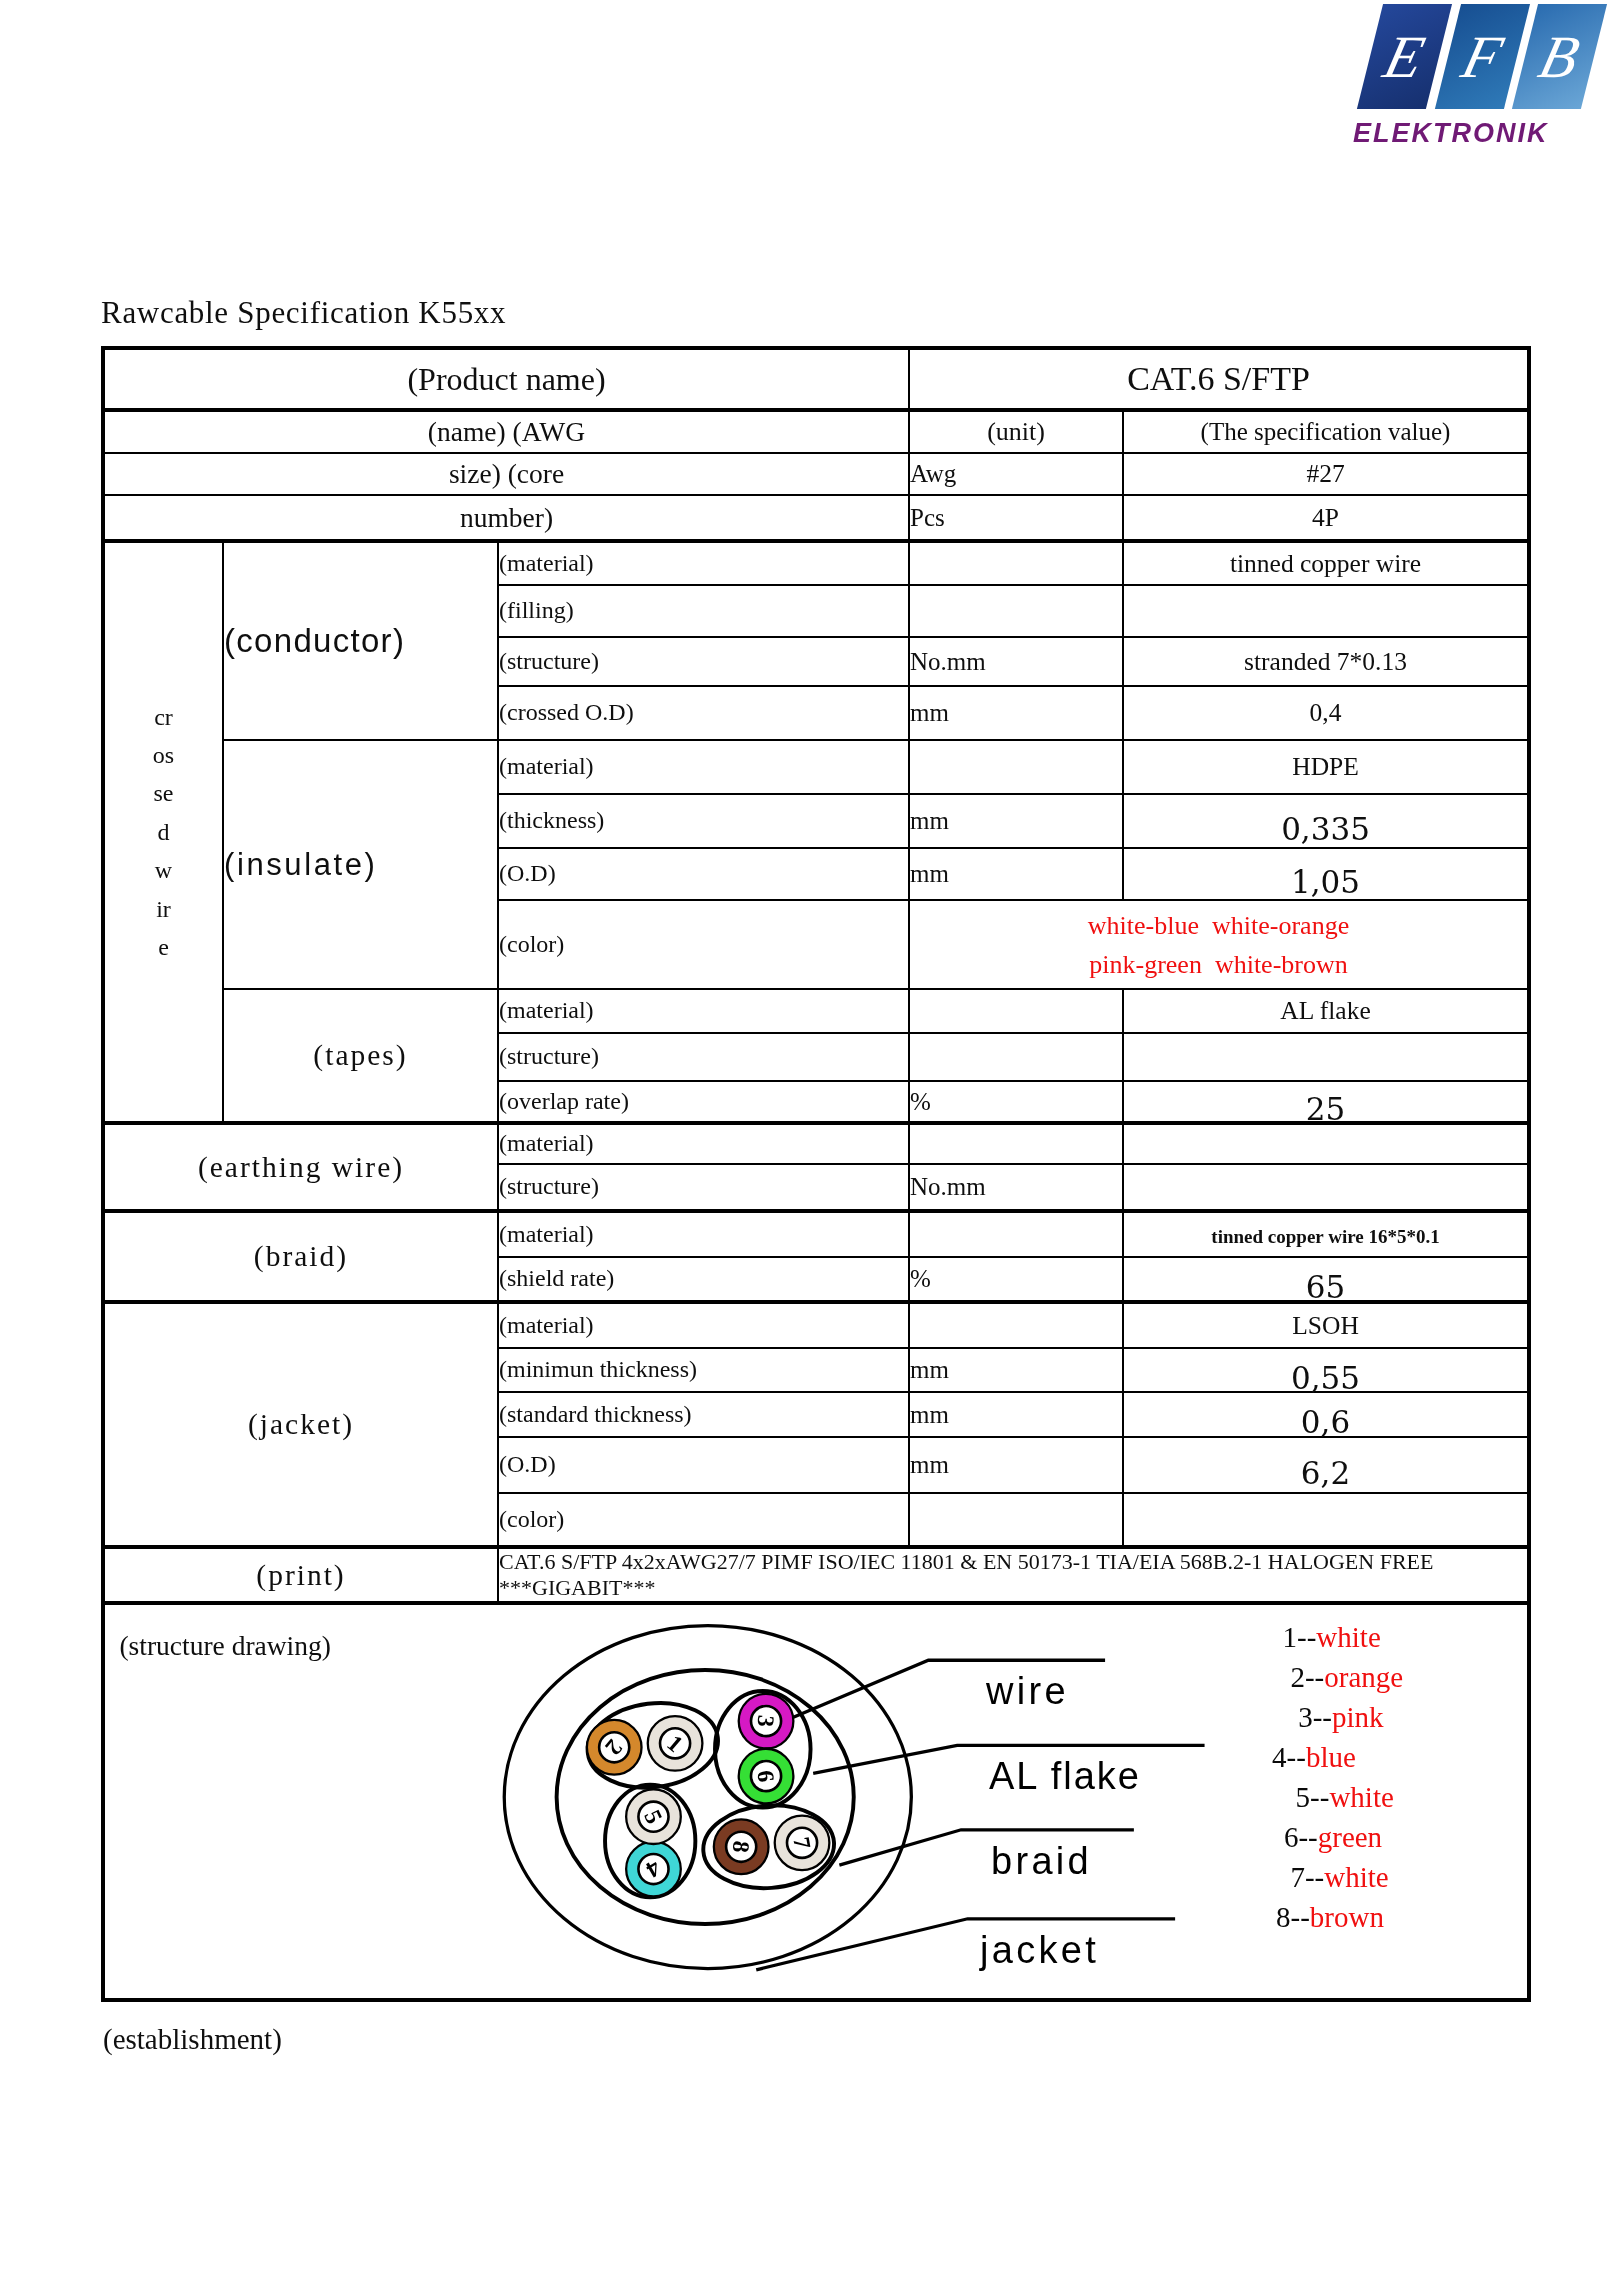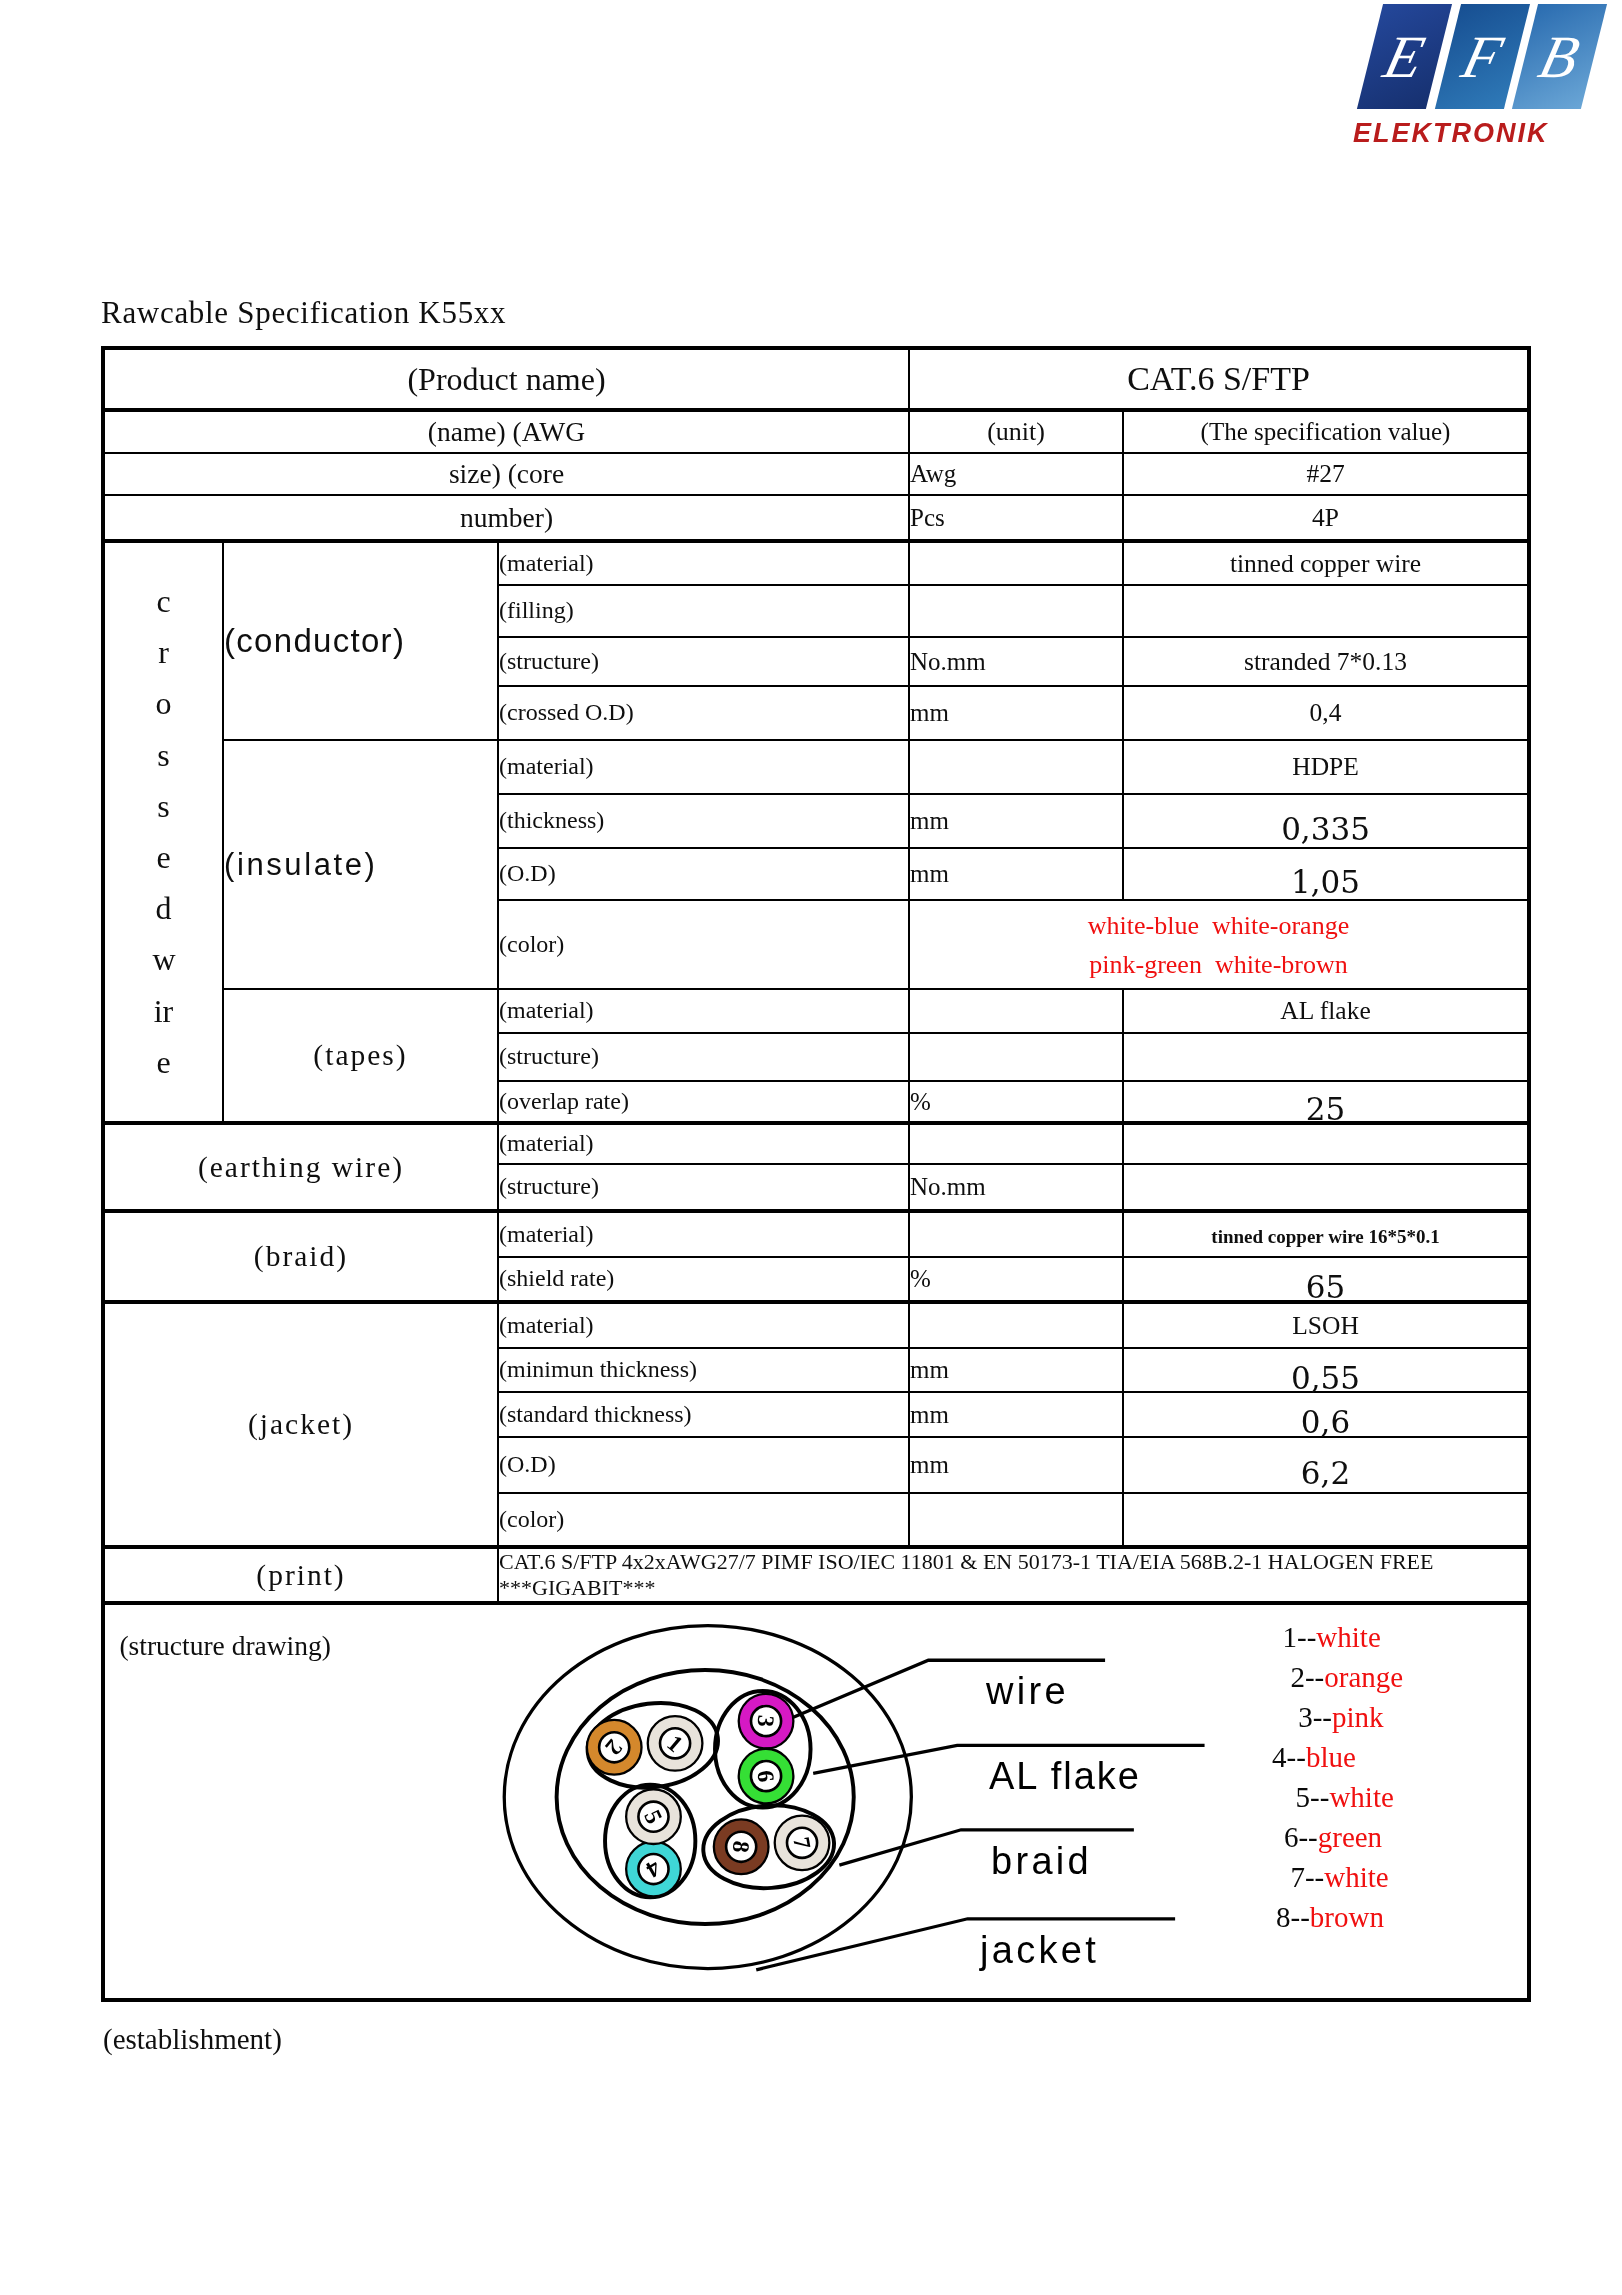--- a/index.html
+++ b/index.html
@@ -7,21 +7,21 @@
 
   
   .logo{position:absolute;left:1353px;top:3.9px;width:262px;}
   .logo-shapes{display:flex;gap:8.5px;margin-left:17px;}
   .logo-shape{width:69px;height:105px;transform:skewX(-14deg);display:flex;align-items:center;justify-content:center;}
   .logo-shape.s1{background:linear-gradient(150deg,#24479a 0%,#16306f 100%);}
   .logo-shape.s2{background:linear-gradient(150deg,#174f92 0%,#2f7ab8 100%);}
   .logo-shape.s3{background:linear-gradient(150deg,#2a6cb0 0%,#6aa6d6 100%);}
   .logo-letter{font-family:"Liberation Serif",serif;font-style:italic;font-size:60px;color:#ffffff;line-height:1;}
   .logo-sub{margin-top:9.2px;font-family:"Liberation Sans",sans-serif;font-style:italic;font-weight:bold;
-            font-size:27px;letter-spacing:2px;color:#b91c1c;white-space:nowrap;}
+            font-size:27px;letter-spacing:2px;color:#701a75;white-space:nowrap;}
 
   
   .doc-title{position:absolute;left:101px;top:295px;width:1427px;text-align:left;
              font-size:31px;letter-spacing:0.7px;}
 
   
   table.spec{position:absolute;left:101px;top:346px;width:1427px;border-collapse:collapse;table-layout:fixed;
              border:4.6px solid #000;}
   table.spec td{border:2.6px solid #000;padding:0;vertical-align:middle;overflow:visible;}
   tr.thick > td{border-top-width:4.6px;}
@@ -37,21 +37,21 @@
   td.val{text-align:center;font-size:25.5px;}
   td.val-low{text-align:center;vertical-align:bottom;font-family:"DejaVu Serif",serif;font-size:31px;}
   td.val-low span{position:relative;top:7.9px;display:inline-block;line-height:0.9;}
   td.val-small{text-align:center;vertical-align:bottom;font-size:19px;font-weight:600;}
   td.val-small span{position:relative;top:2.6px;display:inline-block;}
 
   td.group{text-align:center;font-size:29.5px;letter-spacing:2px;}
   td.group-sans{font-family:"Liberation Sans",sans-serif;font-size:33px;letter-spacing:1.3px;}
 
   td.vert-cell{vertical-align:middle;}
-  .vert-text{width:22px;margin:14px auto;font-size:32px;line-height:1.6;word-break:break-all;white-space:pre-wrap;text-align:center;font-family:Liberation Serif, serif;}
+  .vert-text{width:22px;margin:14px auto;font-size:24px;line-height:1.6;word-break:break-all;white-space:pre-wrap;text-align:center;font-family:Liberation Serif, serif;}
 
   td.color-red{text-align:center;vertical-align:middle;}
   .redline{display:block;color:#f01010;font-size:26px;line-height:1.5;white-space:pre;}
 
   td.prop-color-tall{vertical-align:middle;padding-top:17px;}
 
   td.print-cell{text-align:left;font-size:22px;font-weight:500;letter-spacing:0px;}
 
   
   td.drawing-cell{position:relative;height:393px;vertical-align:top;}

